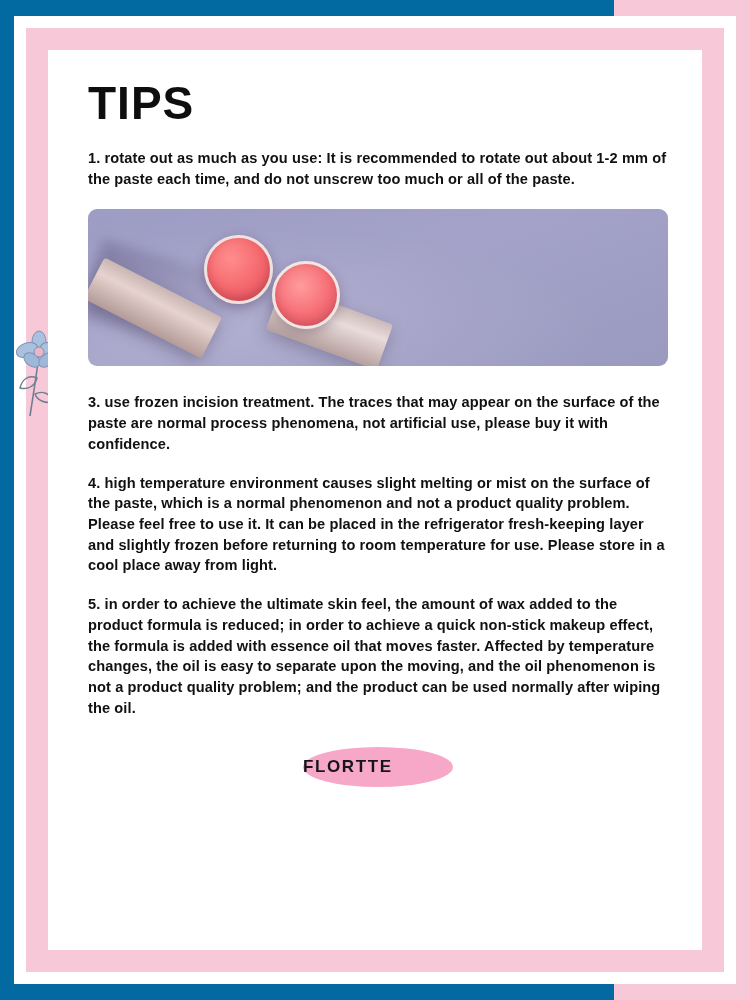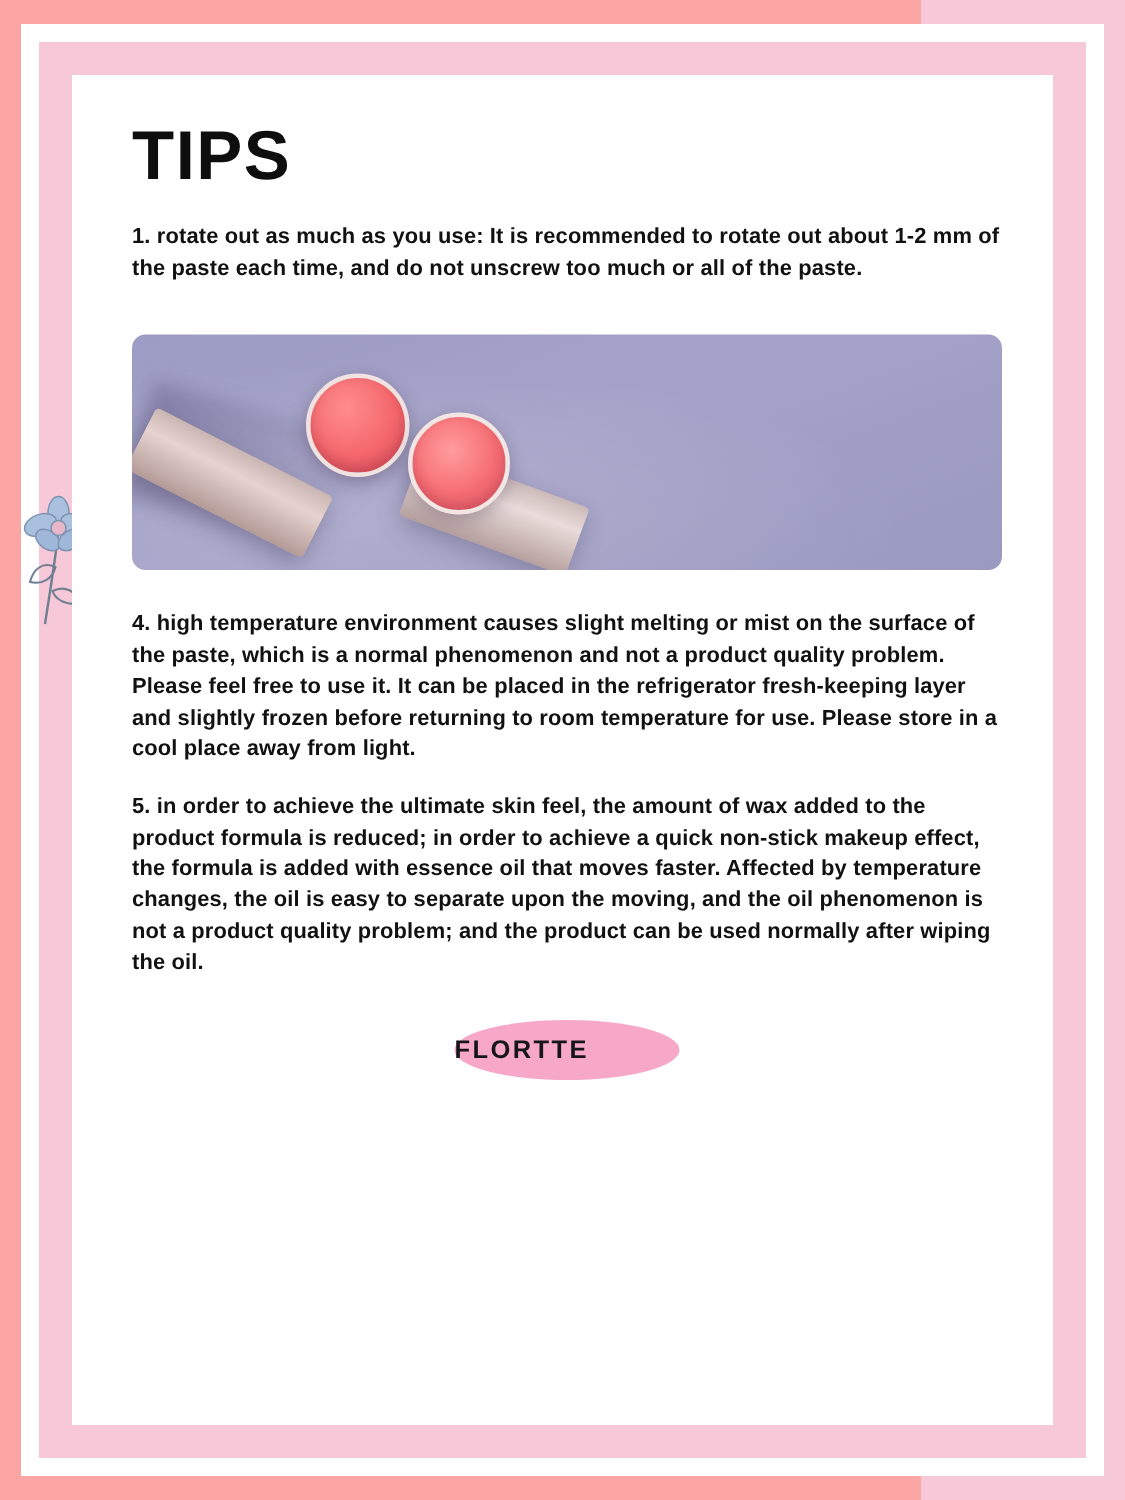--- a/index.html
+++ b/index.html
@@ -13,21 +13,21 @@
     font-family: "Liberation Sans", sans-serif;
     overflow: hidden;
     position: relative;
   }
 
   #page {
     position: absolute;
     left: 0; top: 0;
     width: 614px;
     height: 1000px;
-    background: #fca5a5;
+    background: #0369a1;
   }
 
   
   #outer-frame {
     position: absolute;
     left: 14px;
     top: 16px;
     width: 722px;
     height: 968px;
     background: #ffffff;
@@ -72,21 +72,21 @@
 
   .para {
     font-size: 14.6px;
     line-height: 1.42;
     color: #111111;
     font-weight: 700;
     margin: 0 0 18px 0;
     letter-spacing: 0.1px;
   }
 
-  .para.first { margin-bottom: 34px; }
+  .para.first { margin-bottom: 20px; }
 
   
   #photo {
     position: relative;
     width: 580px;
     height: 157px;
     border-radius: 9px;
     overflow: hidden;
     background: linear-gradient(160deg, #9d9cc4 0%, #a4a2c8 45%, #9a99c0 100%);
     margin: 0 0 26px 0;
@@ -216,20 +216,21 @@
 
       <div id="photo">
         <div class="bg-soft"></div>
         <div class="shadow-sweep"></div>
         <div class="tube-left"></div>
         <div class="tube-right"></div>
         <div class="cap-left"></div>
         <div class="cap-right"></div>
       </div>
 
+      <p class="para">3. use frozen incision treatment. The traces that may appear on the surface of the paste are normal process phenomena, not artificial use, please buy it with confidence.</p>
       <p class="para">4. high temperature environment causes slight melting or mist on the surface of the paste, which is a normal phenomenon and not a product quality problem. Please feel free to use it. It can be placed in the refrigerator fresh-keeping layer and slightly frozen before returning to room temperature for use. Please store in a cool place away from light.</p>
       <p class="para">5. in order to achieve the ultimate skin feel, the amount of wax added to the product formula is reduced; in order to achieve a quick non-stick makeup effect, the formula is added with essence oil that moves faster. Affected by temperature changes, the oil is easy to separate upon the moving, and the oil phenomenon is not a product quality problem; and the product can be used normally after wiping the oil.</p>
 
       <div id="brand-wrap">
         <div id="brand-badge">
           <span id="brand-text">FLORTTE</span>
         </div>
       </div>
 
     </div>

